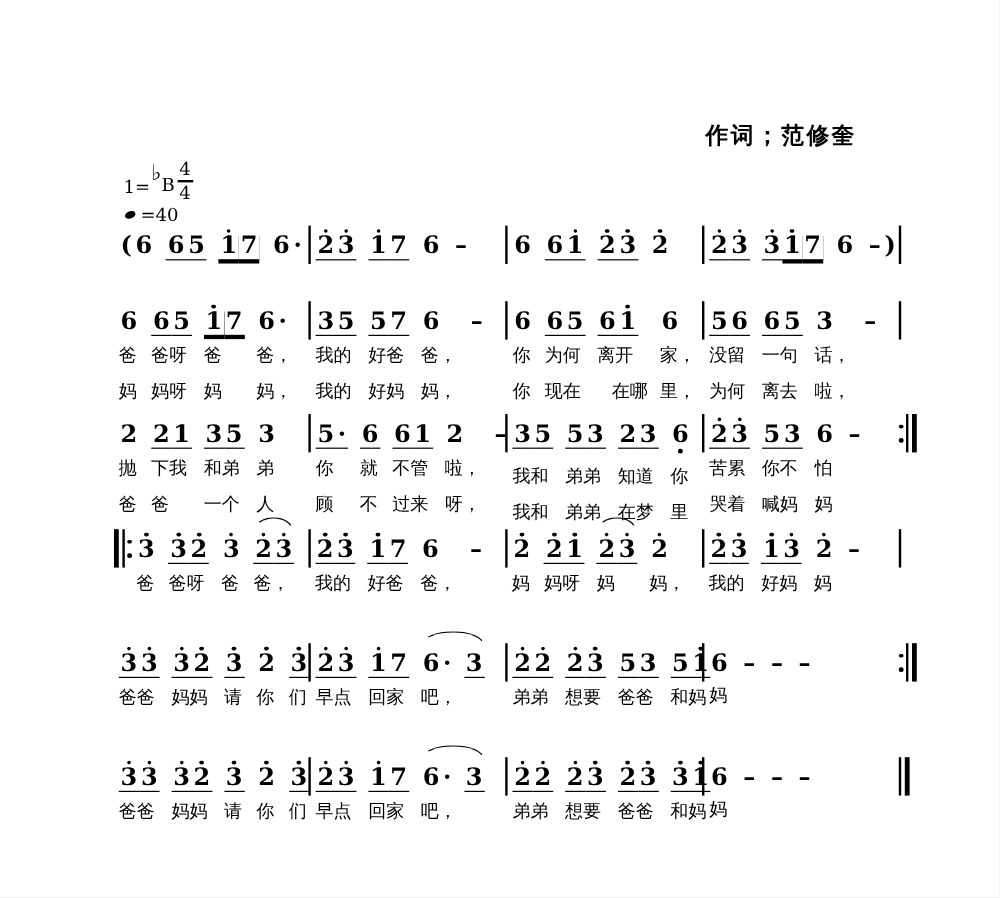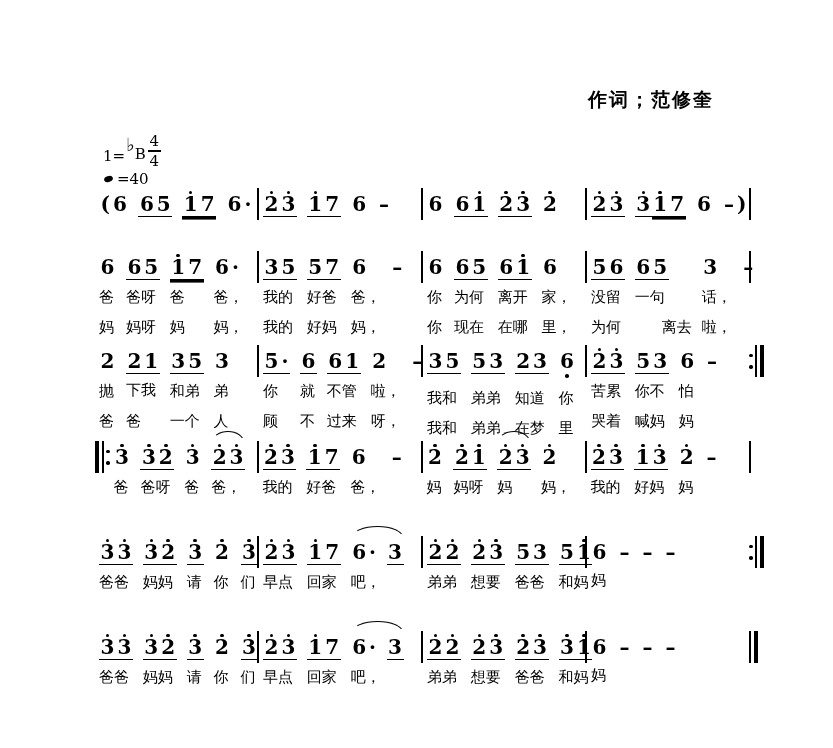--- a/index.html
+++ b/index.html
@@ -7,21 +7,21 @@
     position:relative;width:833px;height:748px;background:#ffffff;
     font-family:"DejaVu Serif","Liberation Serif",serif;color:#000;
     overflow:hidden;margin:0 auto;
   }
   
   .title{
     position:absolute;top:48px;left:0;width:100%;text-align:center;
     font-size:24px;letter-spacing:2px;font-weight:500;
   }
   .credit{position:absolute;left:588px;font-size:19px;font-weight:bold;letter-spacing:2px;white-space:nowrap;}
-  .credit.lyr-credit{top:87px;}
+  .credit.lyr-credit{top:100px;}
   .credit.comp-credit{top:145px;}
   .keyblock{position:absolute;left:103px;top:130px;display:flex;align-items:center;height:42px;}
   .keyblock .kp{font-size:15px;margin-top:10px;}
   .keyblock .flat{font-family:"DejaVu Sans",sans-serif;font-size:18px;margin:-14px 0 0 1px;}
   .keyblock .kl{font-size:15px;margin-top:6px;}
   .frac{display:inline-flex;flex-direction:column;align-items:center;margin-left:2px;}
   .frac .fn{font-size:15px;line-height:16px;}
   .frac .fd{width:13px;height:1.5px;background:#000;margin:1px 0;}
   .tempo{position:absolute;left:104px;top:170px;display:flex;align-items:center;gap:4px;}
   .notehead{width:9px;height:6px;background:#000;border-radius:50%;transform:rotate(-20deg);}
@@ -393,21 +393,21 @@
               <div class="d u1">6</div>
             </div>
             <div class="ch">
               <div class="hi">
                 <div class="odot"></div>
               </div>
               <div class="d u1">1</div>
             </div>
           </div>
           <div class="lyr v1" style="grid-area: 2 / 3;">离开</div>
-          <div class="lyr v2" style="grid-area: 3 / 3;">在哪</div>
+          <div class="lyr v2" style="grid-area: 3 / 3; margin-left: 12px;">在哪</div>
           <div class="grp" style="grid-area: 1 / 4;">
             <div class="ch">
               <div class="hi"></div>
               <div class="d">6</div>
             </div>
           </div>
           <div class="lyr v1" style="grid-area: 2 / 4;">家，</div>
           <div class="lyr v2" style="grid-area: 3 / 4;">里，</div>
         </div>
         <div class="bar"></div>
@@ -428,21 +428,21 @@
             <div class="ch">
               <div class="hi"></div>
               <div class="d u1">6</div>
             </div>
             <div class="ch">
               <div class="hi"></div>
               <div class="d u1">5</div>
             </div>
           </div>
           <div class="lyr v1" style="grid-area: 2 / 2;">一句</div>
-          <div class="lyr v2" style="grid-area: 3 / 2; margin-left: 27px;">离去</div>
+          <div class="lyr v2" style="grid-area: 3 / 2;">离去</div>
           <div class="grp" style="grid-area: 1 / 3;">
             <div class="ch">
               <div class="hi"></div>
               <div class="d">3</div>
             </div>
           </div>
           <div class="lyr v1" style="grid-area: 2 / 3;">话，</div>
           <div class="lyr v2" style="grid-area: 3 / 3;">啦，</div>
           <div class="grp" style="grid-area: 1 / 4;">
             <div class="ch">
@@ -468,21 +468,21 @@
           <div class="grp" style="grid-area: 1 / 2;">
             <div class="ch">
               <div class="hi"></div>
               <div class="d u1">2</div>
             </div>
             <div class="ch">
               <div class="hi"></div>
               <div class="d u1">1</div>
             </div>
           </div>
-          <div class="lyr v1" style="grid-area: 2 / 2; font-family: Liberation Mono, monospace;">下我</div>
+          <div class="lyr v1" style="grid-area: 2 / 2;">下我</div>
           <div class="lyr v2" style="grid-area: 3 / 2;">爸</div>
           <div class="grp" style="grid-area: 1 / 3;">
             <div class="ch">
               <div class="hi"></div>
               <div class="d u1">3</div>
             </div>
             <div class="ch">
               <div class="hi"></div>
               <div class="d u1">5</div>
             </div>

